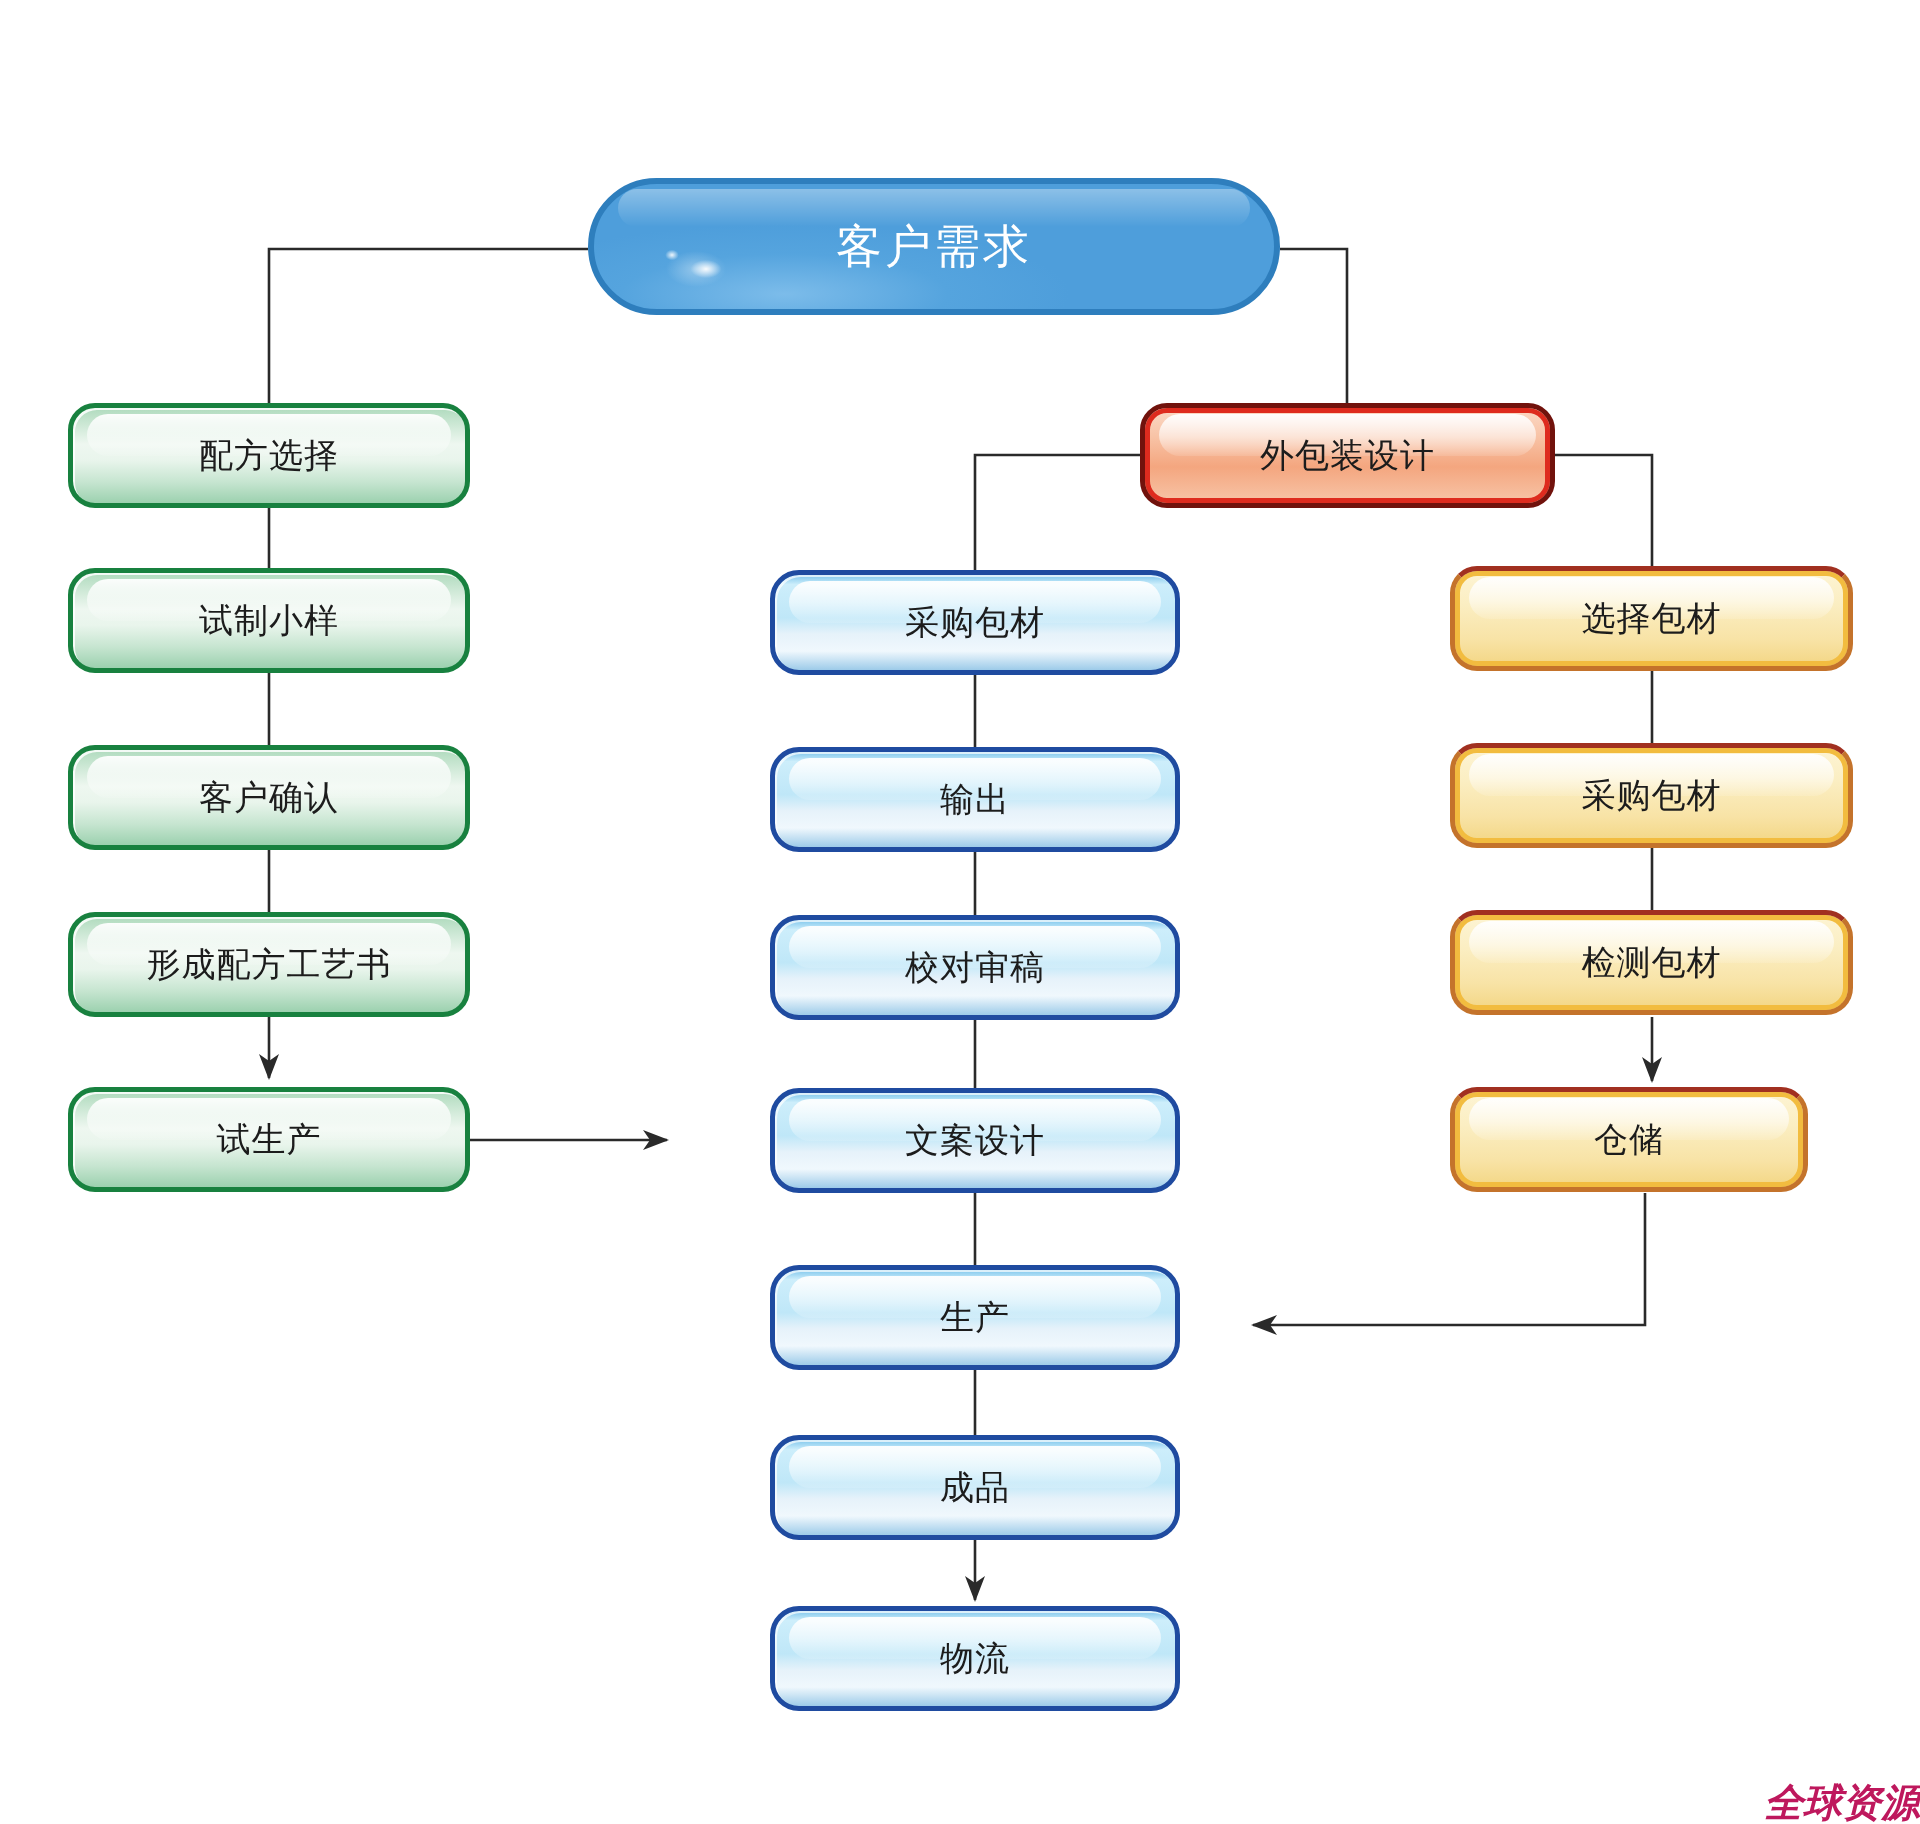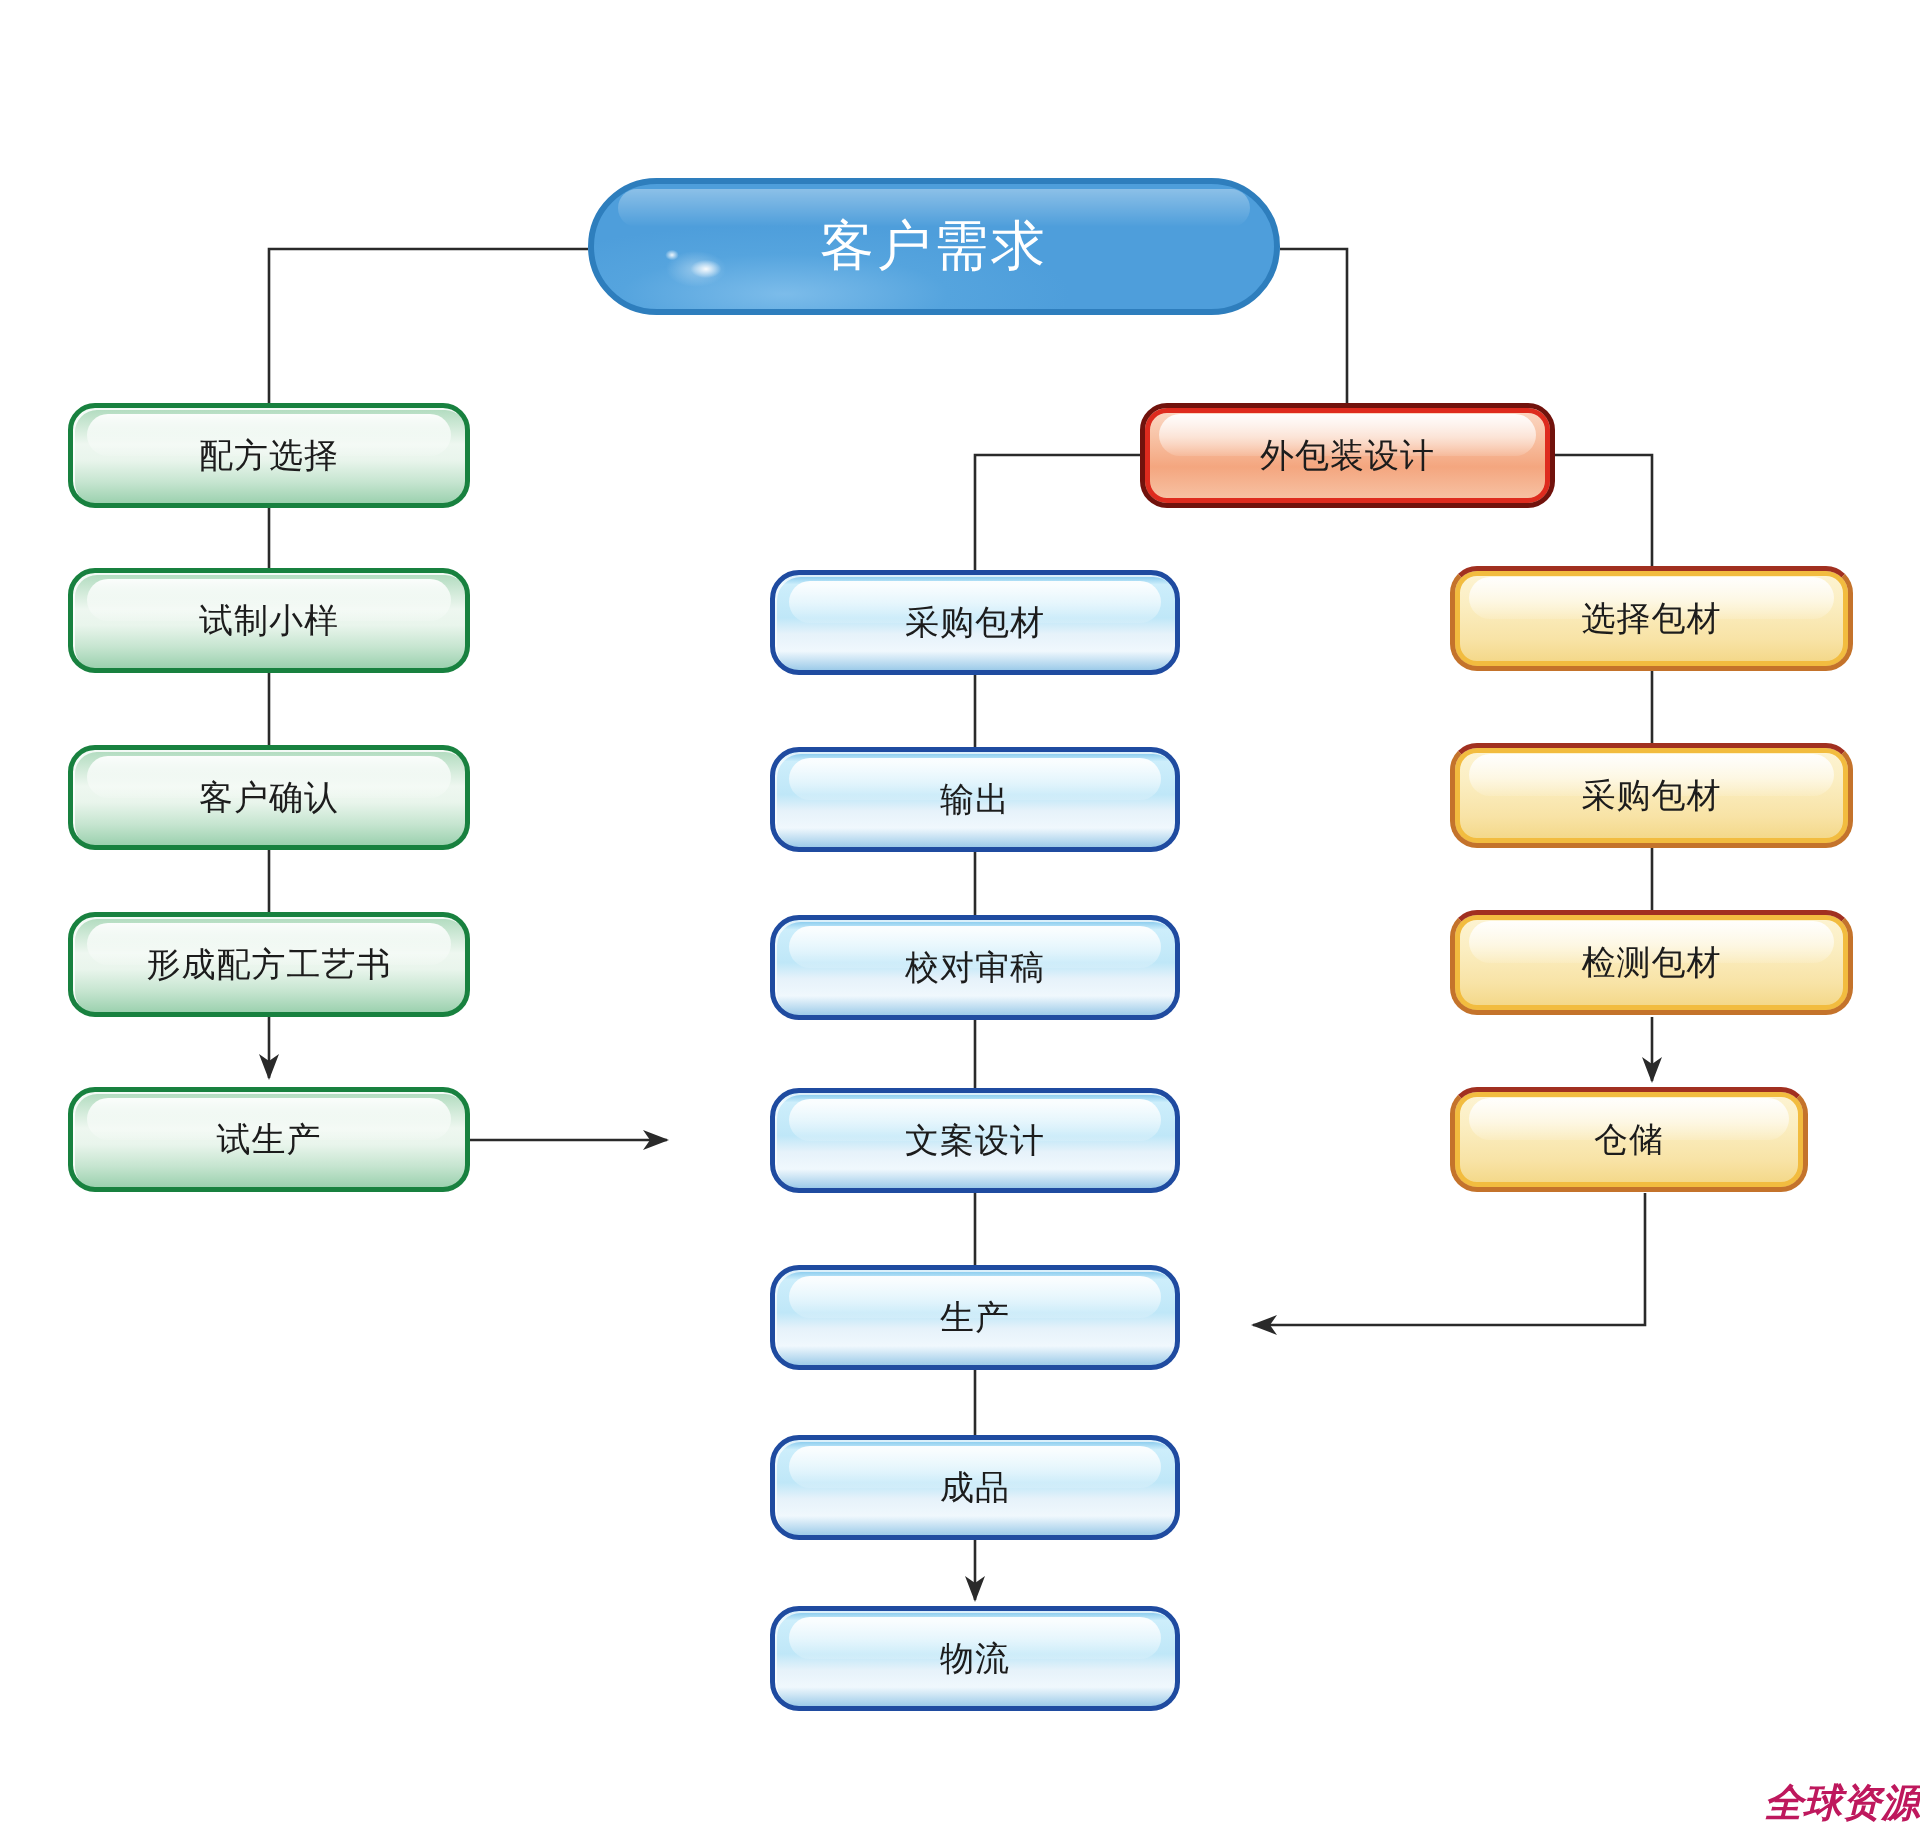--- a/index.html
+++ b/index.html
@@ -20,21 +20,21 @@
   .pill{border:6px solid #2e7ebd;border-radius:999px;
         background:radial-gradient(ellipse 60% 80% at 28% 88%,#7cbcea 0%,#55a4de 40%,#4e9edb 70%);}
   .pill::before{content:"";position:absolute;left:24px;right:24px;top:5px;height:30%;
         border-radius:999px;z-index:1;
         background:linear-gradient(180deg,rgba(255,255,255,.35),rgba(255,255,255,0));}
   .pill::after{content:"";position:absolute;left:56px;bottom:18px;width:86px;height:48px;z-index:2;
         background:
           radial-gradient(ellipse 22px 13px at 56px 26px,rgba(255,255,255,.95) 0%,rgba(255,255,255,0) 70%),
           radial-gradient(ellipse 9px 7px at 22px 12px,rgba(255,255,255,.9) 0%,rgba(255,255,255,0) 75%),
           radial-gradient(ellipse 40px 24px at 46px 26px,rgba(255,255,255,.35) 0%,rgba(255,255,255,0) 75%);}
-  .pill .lbl{font-size:54px;color:#ffffff;letter-spacing:3px;}
+  .pill .lbl{font-size:46px;color:#ffffff;letter-spacing:3px;}
 
   .green{border:5px solid #18813f;border-radius:27px;
         background:linear-gradient(180deg,#b0dbbe 0%,#eef7f0 38%,#e9f5ec 55%,#c6e5d0 78%,#9cd1af 100%);
         box-shadow:inset 2px 2px 0 rgba(255,255,255,.85);}
 
   .blue{border:5px solid #1f4ba0;border-radius:29px;
         background:linear-gradient(180deg,#7fc6ec 0%,#cdeefb 10%,#bfe7f8 45%,#e6f2fa 62%,#f0f8fd 80%,#9dcbe9 100%);
         box-shadow:inset 2px 2px 0 rgba(255,255,255,.7);}
 
   .yellow{border:5px solid #c4732b;border-top-color:#a13020;border-radius:27px;

